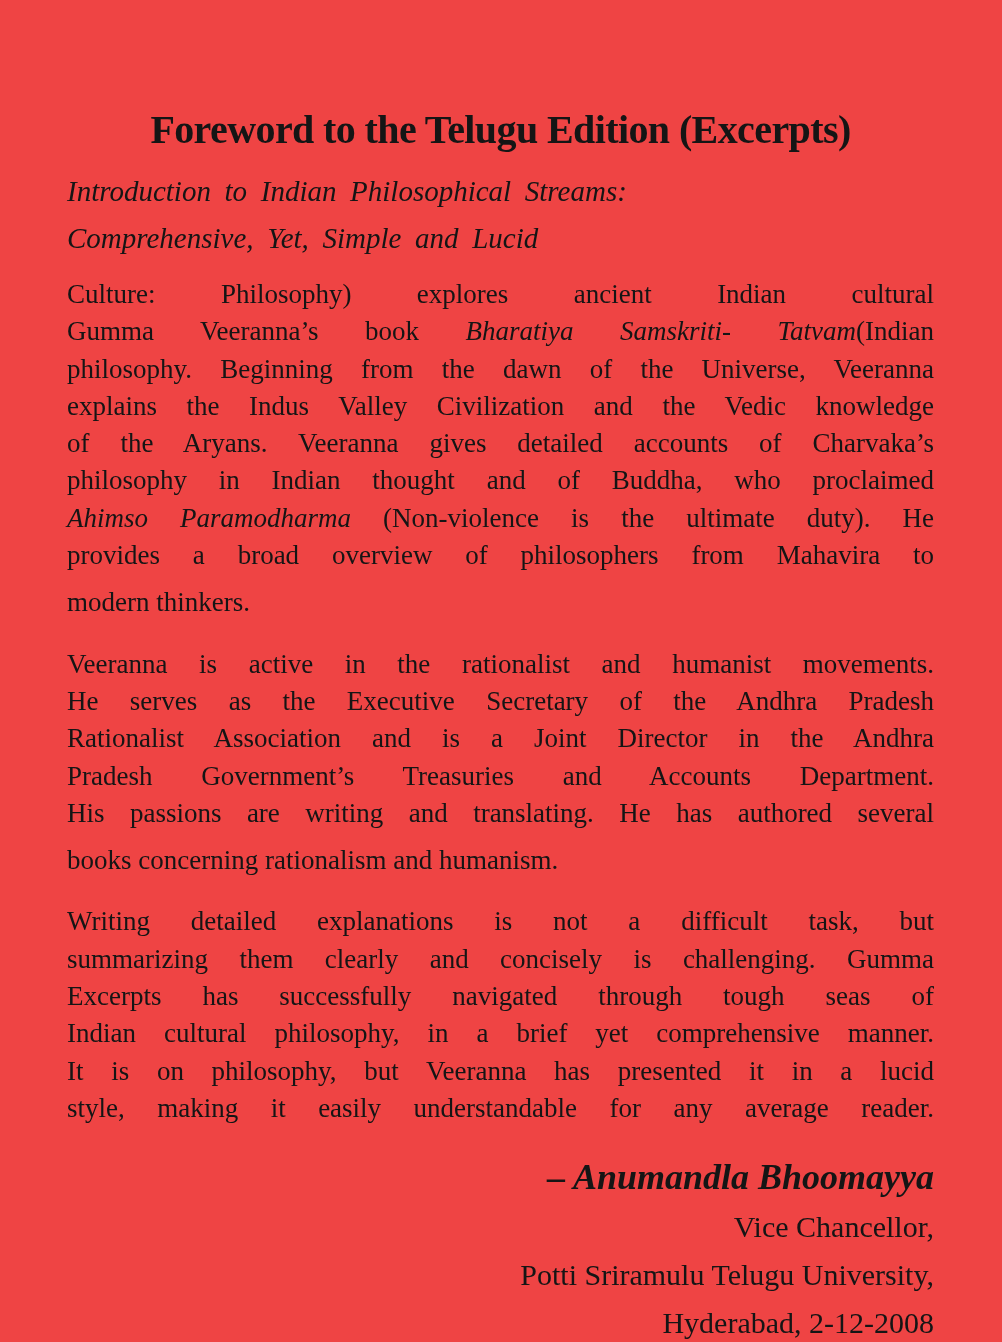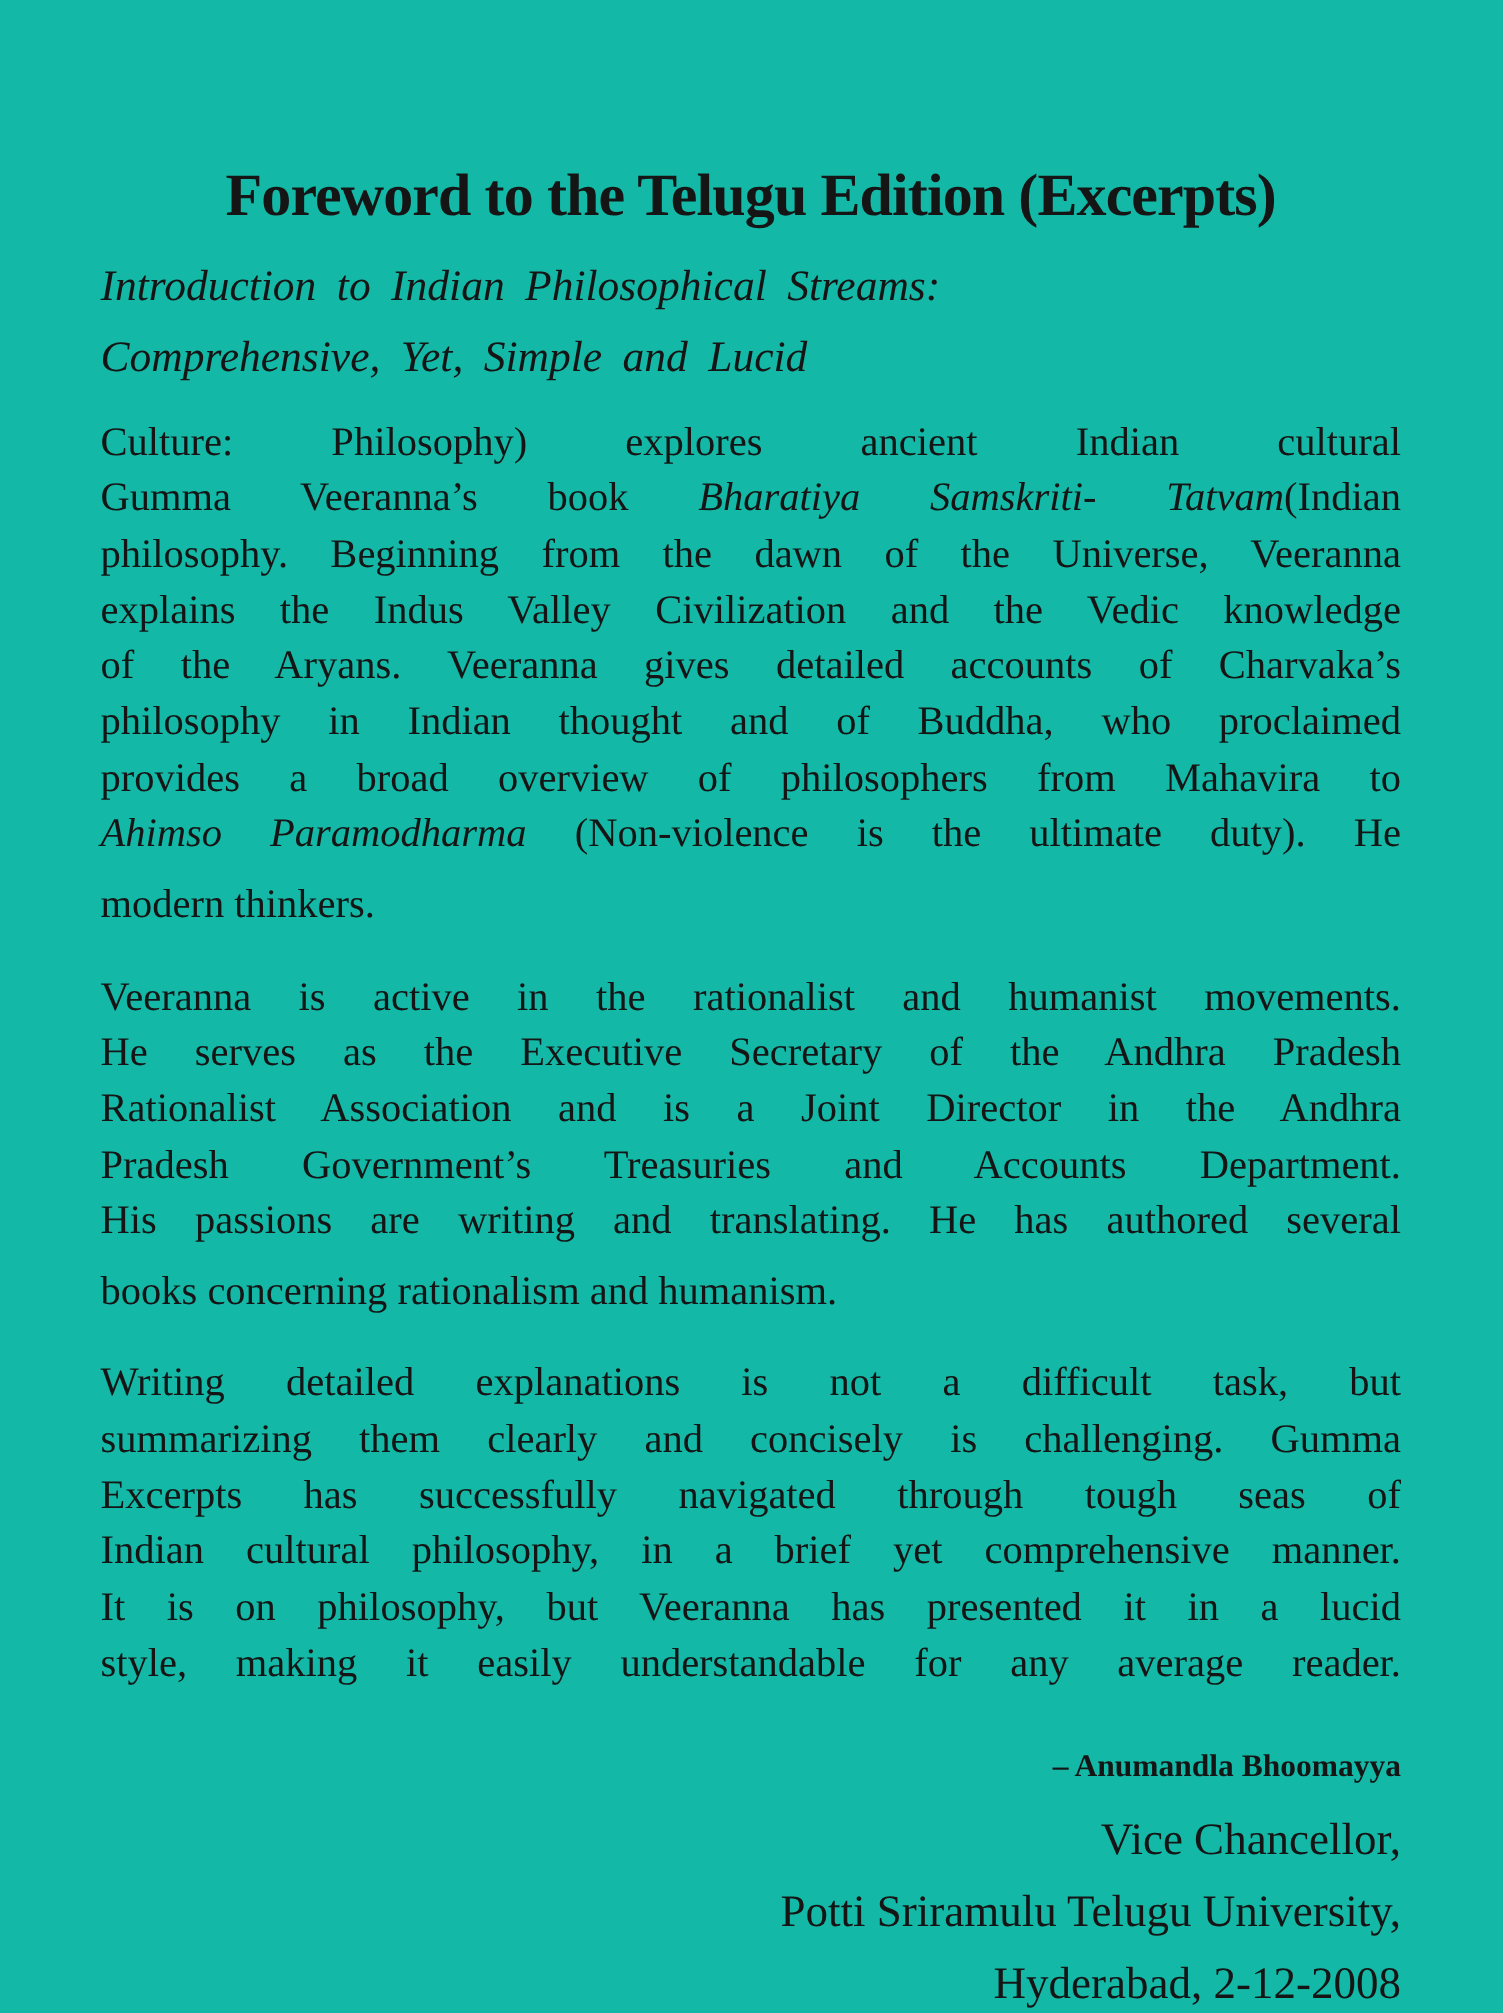--- a/index.html
+++ b/index.html
@@ -4,21 +4,21 @@
 <style>
   html, body {
     margin: 0;
     padding: 0;
     background: #ffffff;
   }
   .page {
     position: relative;
     width: 1002px;
     height: 1342px;
-    background: #14b8a6;
+    background: #ef4444;
     box-sizing: border-box;
     padding: 104px 68px 0 67px;
     font-family: "Liberation Serif", "DejaVu Serif", serif;
     color: #151515;
     overflow: hidden;
   }
   .title {
     margin: 0;
     font-size: 40px;
     line-height: 52px;
@@ -42,21 +42,22 @@
     font-size: 27px;
     line-height: 37.3px;
     text-align: justify;
     text-align-last: justify;
   }
   .line.ragged { text-align-last: left; margin-top: 10px; }
   .italic { font-style: italic; }
   .signature { margin-top: 14px; text-align: right; }
   .sig-name {
     font-weight: 700;
-    font-size: 21px;
+    font-style: italic;
+    font-size: 36px;
     line-height: 52px;
     white-space: nowrap;
   }
   .sig-line {
     font-size: 30px;
     line-height: 48px;
     white-space: nowrap;
   }
 </style>
 </head>
@@ -71,22 +72,22 @@
   </div>
 
   <div class="body">
       <div class="paragraph">
         <div class="line"><span class="seg">Culture: Philosophy) explores ancient Indian cultural</span></div>
         <div class="line"><span class="seg">Gumma Veeranna’s book </span><span class="seg italic">Bharatiya Samskriti- Tatvam</span><span class="seg">(Indian</span></div>
         <div class="line"><span class="seg">philosophy. Beginning from the dawn of the Universe, Veeranna</span></div>
         <div class="line"><span class="seg">explains the Indus Valley Civilization and the Vedic knowledge</span></div>
         <div class="line"><span class="seg">of the Aryans. Veeranna gives detailed accounts of Charvaka’s</span></div>
         <div class="line"><span class="seg">philosophy in Indian thought and of Buddha, who proclaimed</span></div>
+        <div class="line"><span class="seg italic">Ahimso Paramodharma</span><span class="seg"> (Non-violence is the ultimate duty). He</span></div>
         <div class="line"><span class="seg">provides a broad overview of philosophers from Mahavira to</span></div>
-        <div class="line"><span class="seg italic">Ahimso Paramodharma</span><span class="seg"> (Non-violence is the ultimate duty). He</span></div>
         <div class="line ragged"><span class="seg">modern thinkers.</span></div>
       </div>
       <div class="paragraph">
         <div class="line"><span class="seg">Veeranna is active in the rationalist and humanist movements.</span></div>
         <div class="line"><span class="seg">He serves as the Executive Secretary of the Andhra Pradesh</span></div>
         <div class="line"><span class="seg">Rationalist Association and is a Joint Director in the Andhra</span></div>
         <div class="line"><span class="seg">Pradesh Government’s Treasuries and Accounts Department.</span></div>
         <div class="line"><span class="seg">His passions are writing and translating. He has authored several</span></div>
         <div class="line ragged"><span class="seg">books concerning rationalism and humanism.</span></div>
       </div>

